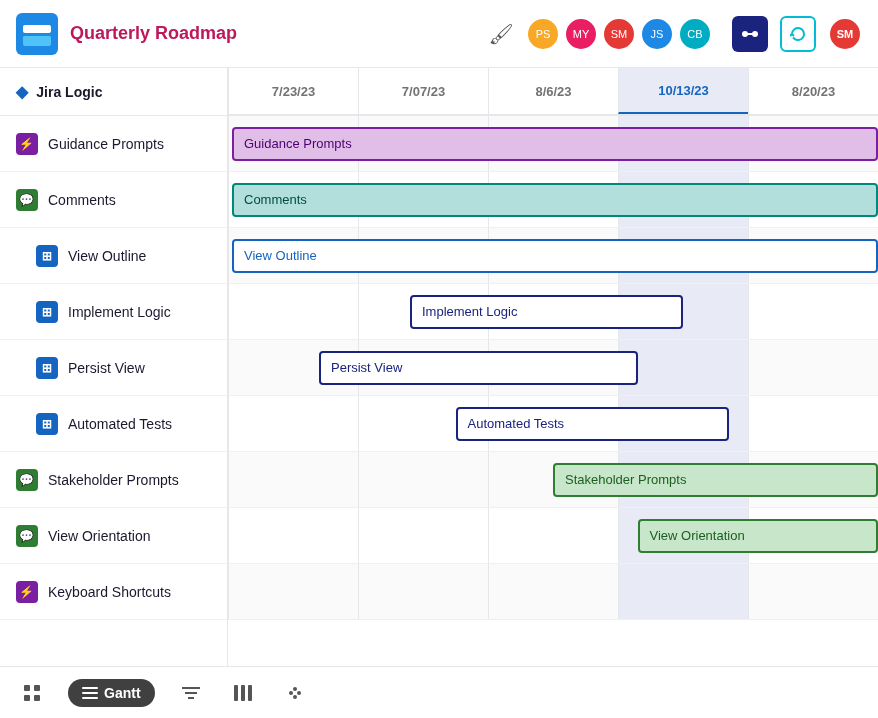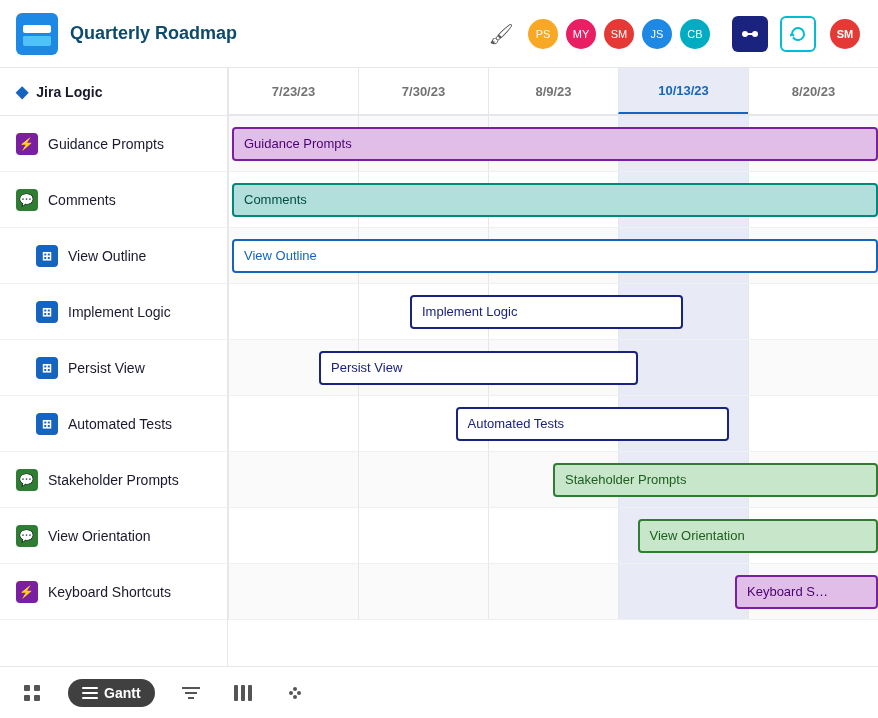--- a/index.html
+++ b/index.html
@@ -12,21 +12,21 @@
       gap: 12px;
     }
     .logo-box {
       width: 42px; height: 42px; background: #1e88e5; border-radius: 6px;
       display: flex; align-items: center; justify-content: center;
     }
     .logo-box::after {
       content: ''; display: block; width: 28px; height: 10px; background: #4fc3f7;
       border-radius: 2px; position: absolute; margin-top: 14px;
     }
-    .app-title { font-size: 18px; font-weight: 700; color: #0c4a6e; flex: 1; }
+    .app-title { font-size: 18px; font-weight: 700; color: #be185d; flex: 1; }
     .avatar-group { display: flex; align-items: center; gap: 4px; margin-right: 8px; }
     .avatar {
       width: 34px; height: 34px; border-radius: 50%; display: flex;
       align-items: center; justify-content: center; font-size: 11px;
       font-weight: 400; color: #fff; border: 2px solid #fff;
     }
     .icon-btn {
       width: 36px; height: 36px; border-radius: 6px; border: none;
       cursor: pointer; display: flex; align-items: center; justify-content: center;
       font-size: 16px; background: transparent;
@@ -205,22 +205,22 @@
     <div class="sidebar-item">
       <div class="item-icon icon-purple">⚡</div>
       <span>Keyboard Shortcuts</span>
     </div>
   </div>
 
   <div class="gantt-area">
 
     <div class="gantt-header">
       <div class="gantt-col-header">7/23/23</div>
-      <div class="gantt-col-header">7/30/23</div>
-      <div class="gantt-col-header">8/9/23</div>
+      <div class="gantt-col-header">7/07/23</div>
+      <div class="gantt-col-header">8/6/23</div>
       <div class="gantt-col-header active">10/13/23</div>
       <div class="gantt-col-header">8/20/23</div>
     </div>
 
     <div class="gantt-body">
 
       <div class="gantt-row" style="position:relative;">
         <div class="gantt-cell"></div>
         <div class="gantt-cell"></div>
         <div class="gantt-cell"></div>
@@ -307,23 +307,20 @@
           <div class="bar bar-green" style="width:100%;">View Orientation</div>
         </div>
       </div>
 
       <div class="gantt-row" style="position:relative;">
         <div class="gantt-cell"></div>
         <div class="gantt-cell"></div>
         <div class="gantt-cell"></div>
         <div class="gantt-cell highlighted"></div>
         <div class="gantt-cell"></div>
-        <div class="bar-container" style="left:78%; right:0; top:50%; transform:translateY(-50%);">
-          <div class="bar bar-purple" style="width:100%; overflow:hidden;">Keyboard S…</div>
-        </div>
       </div>
 
     </div>
   </div>
 </div>
 
 <div class="bottom-bar">
   <button class="bottom-icon-btn">
     <svg width="18" height="18" viewBox="0 0 18 18" fill="none">
       <rect x="1" y="1" width="6" height="6" rx="1" fill="#555"></rect>

